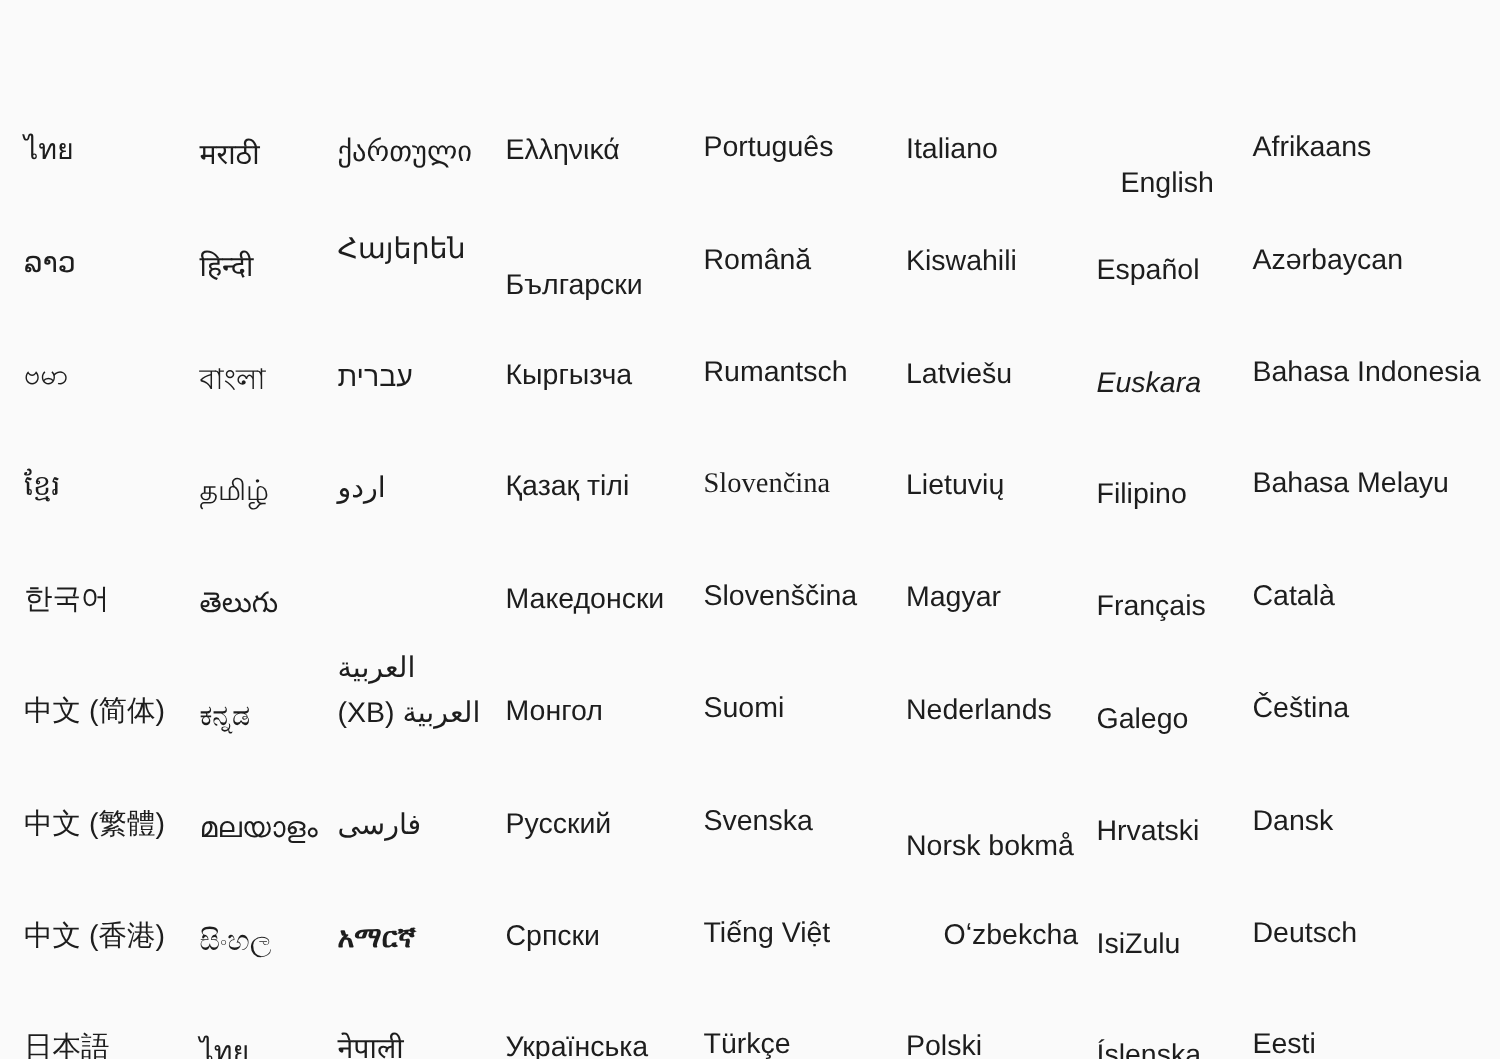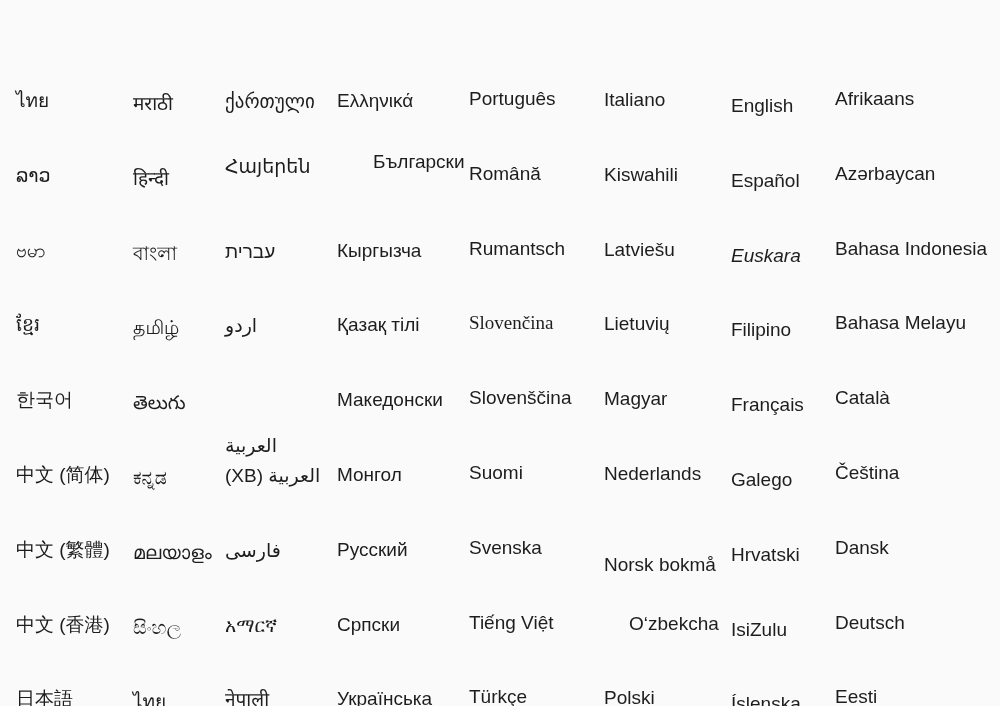--- a/index.html
+++ b/index.html
@@ -137,26 +137,26 @@
         <div class="lang-item" style="top: 619.4px;">ไทย</div>
       </div>
       <div class="lang-col col-2">
         <div class="lang-item" style="top: 21px;">ქართული</div>
         <div class="lang-item" style="top: 86px;">Հայերեն</div>
         <div class="lang-item rtl" style="top: 170.6px;">עברית</div>
         <div class="lang-item rtl" style="top: 245.4px;">اردو</div>
         <div class="lang-item rtl" style="top: 320px; margin-top: 45px;">العربية</div>
         <div class="lang-item rtl" style="top: 395px;">العربية (XB)</div>
         <div class="lang-item rtl" style="top: 469.8px;">فارسی</div>
-        <div class="lang-item" style="top: 544.6px;">አማርኛ</div>
+        <div class="lang-item" style="top: 544.6px; font-weight: bold;">አማርኛ</div>
         <div class="lang-item" style="top: 619.4px;">नेपाली</div>
       </div>
       <div class="lang-col col-3">
         <div class="lang-item" style="top: 21px;">Ελληνικά</div>
-        <div class="lang-item" style="top: 82px; margin-left: 36px;">Български</div>
+        <div class="lang-item" style="top: 111px;">Български</div>
         <div class="lang-item" style="top: 170.6px;">Кыргызча</div>
         <div class="lang-item" style="top: 245.4px;">Қазақ тілі</div>
         <div class="lang-item" style="top: 320.2px;">Македонски</div>
         <div class="lang-item" style="top: 395px;">Монгол</div>
         <div class="lang-item" style="top: 469.8px;">Русский</div>
         <div class="lang-item" style="top: 544.6px;">Српски</div>
         <div class="lang-item" style="top: 619.4px;">Українська</div>
       </div>
       <div class="lang-col col-4">
         <div class="lang-item" style="top: 21px;">Português</div>
@@ -174,21 +174,21 @@
         <div class="lang-item" style="top: 95.8px;">Kiswahili</div>
         <div class="lang-item" style="top: 170.6px;">Latviešu</div>
         <div class="lang-item" style="top: 245.4px;">Lietuvių</div>
         <div class="lang-item" style="top: 320.2px;">Magyar</div>
         <div class="lang-item" style="top: 395px;">Nederlands</div>
         <div class="lang-item" style="top: 469.8px; margin-top: 16px;">Norsk bokmå</div>
         <div class="lang-item" style="top: 544.6px; margin-left: 25px;">Oʻzbekcha</div>
         <div class="lang-item" style="top: 619.4px;">Polski</div>
       </div>
       <div class="lang-col col-6">
-        <div class="lang-item" style="top: 21px;">English</div>
+        <div class="lang-item" style="top: 38px; margin-left: 16px;">English</div>
         <div class="lang-item" style="top: 95.8px;">Español</div>
         <div class="lang-item" style="top: 170.6px; font-style: italic;">Euskara</div>
         <div class="lang-item" style="top: 245.4px;">Filipino</div>
         <div class="lang-item" style="top: 320.2px;">Français</div>
         <div class="lang-item" style="top: 395px;">Galego</div>
         <div class="lang-item" style="top: 469.8px;">Hrvatski</div>
         <div class="lang-item" style="top: 544.6px;">IsiZulu</div>
         <div class="lang-item" style="top: 619.4px;">Íslenska</div>
       </div>
       <div class="lang-col col-7">

